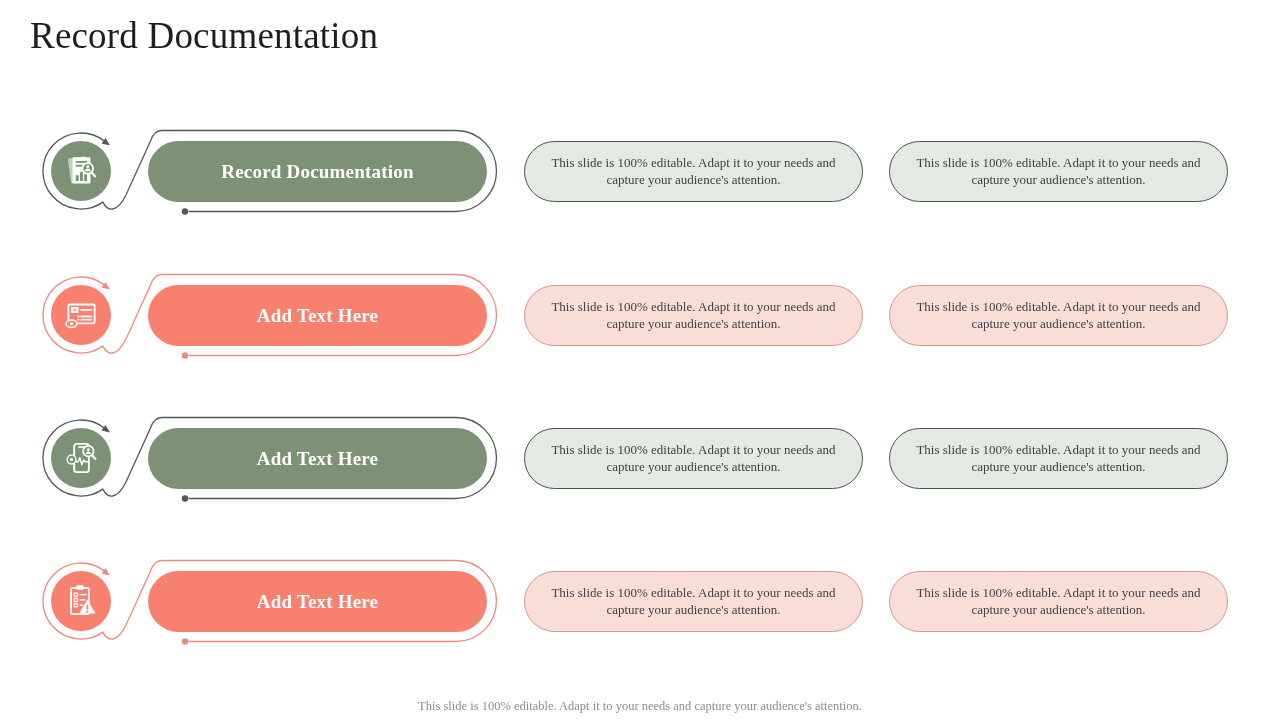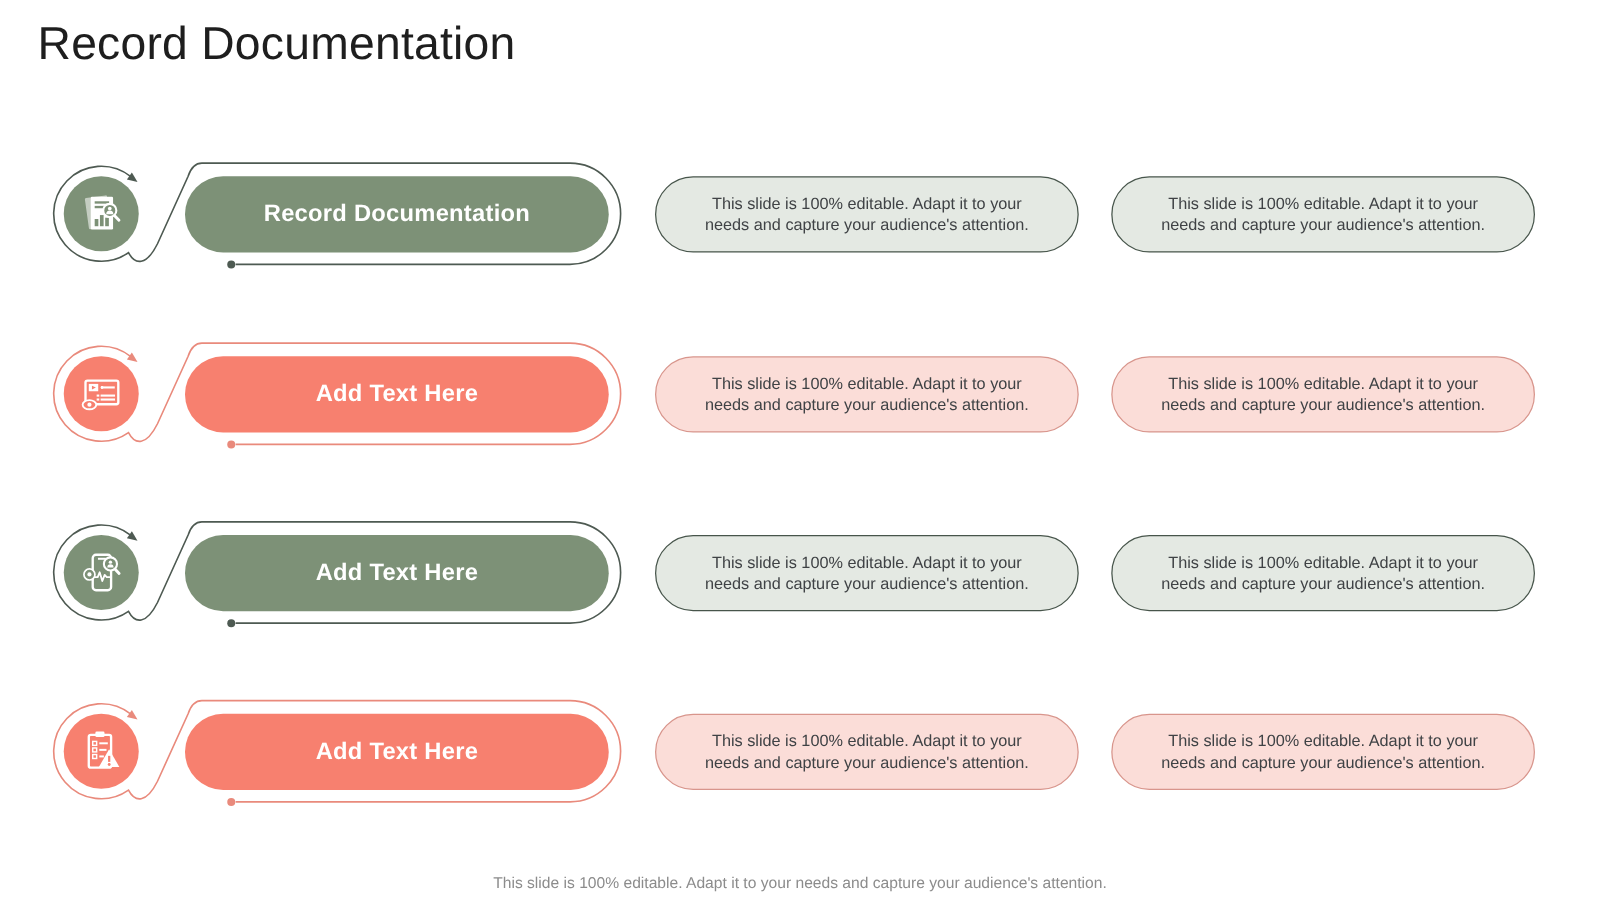--- a/index.html
+++ b/index.html
@@ -3,21 +3,21 @@
 <meta charset="utf-8">
 <style>
   :root{
     --green:#7D9177; --green-dark:#4E5A52; --green-light:#E4E9E3; --green-border:#47554B;
     --coral:#F7806F; --coral-outline:#E98A7C; --coral-light:#FBDDD8; --coral-border:#D8958C;
     --text-dark:#3F4245; --title-color:#1E1E1E; --footer-color:#8C8C8C;
   }
   *{box-sizing:border-box}
   html,body{margin:0;padding:0;background:#fff}
   .slide{position:relative;width:1280px;height:720px;background:#ffffff;overflow:hidden;
-         font-family:Liberation Sans, sans-serif}
+         font-family:Liberation Serif, serif}
   .title{position:absolute;left:30px;top:14px;margin:0;font-size:37px;font-weight:400;
          color:var(--title-color);letter-spacing:.2px}
   .row{position:absolute;left:0;width:1280px;height:110px}
   .theme-green{--accent:var(--green);--outline:var(--green-dark);
                --box-bg:var(--green-light);--box-border:var(--green-border)}
   .theme-coral{--accent:var(--coral);--outline:var(--coral-outline);
                --box-bg:var(--coral-light);--box-border:var(--coral-border)}
   .decor{position:absolute;left:30px;top:0;color:var(--outline)}
   .decor-path{fill:none;stroke:currentColor;stroke-width:1.3}
   .decor-fill{fill:currentColor}

